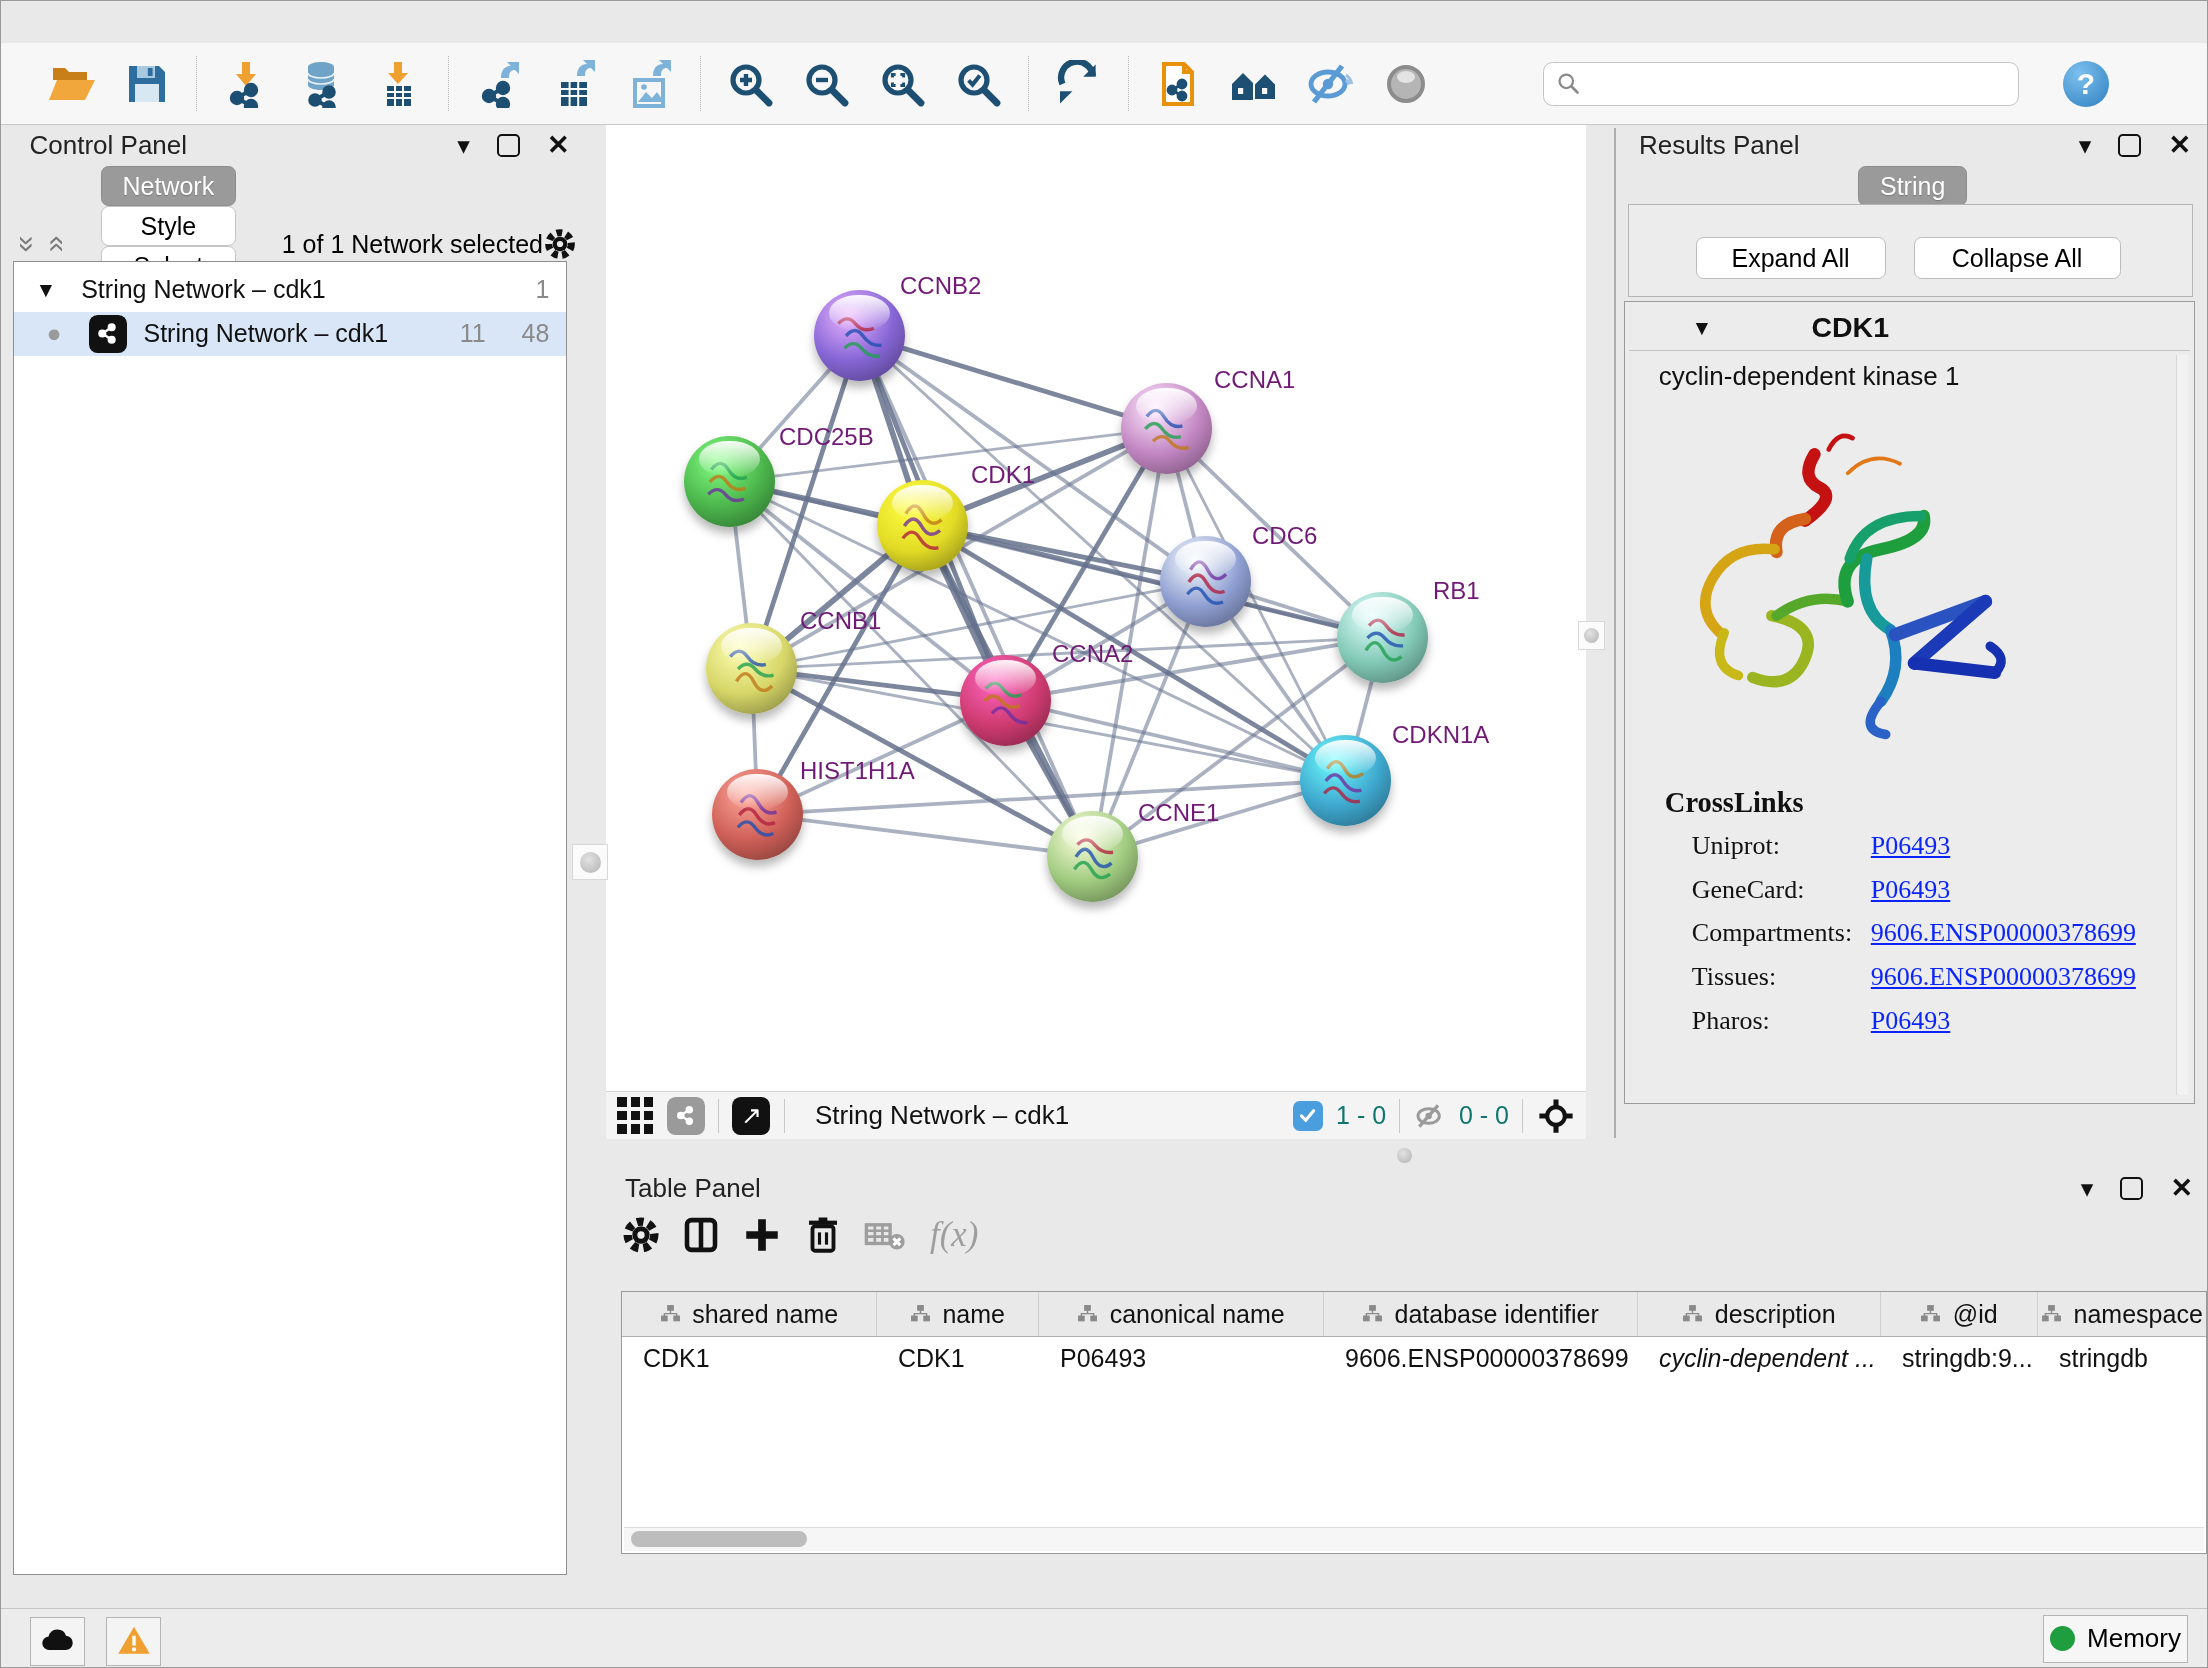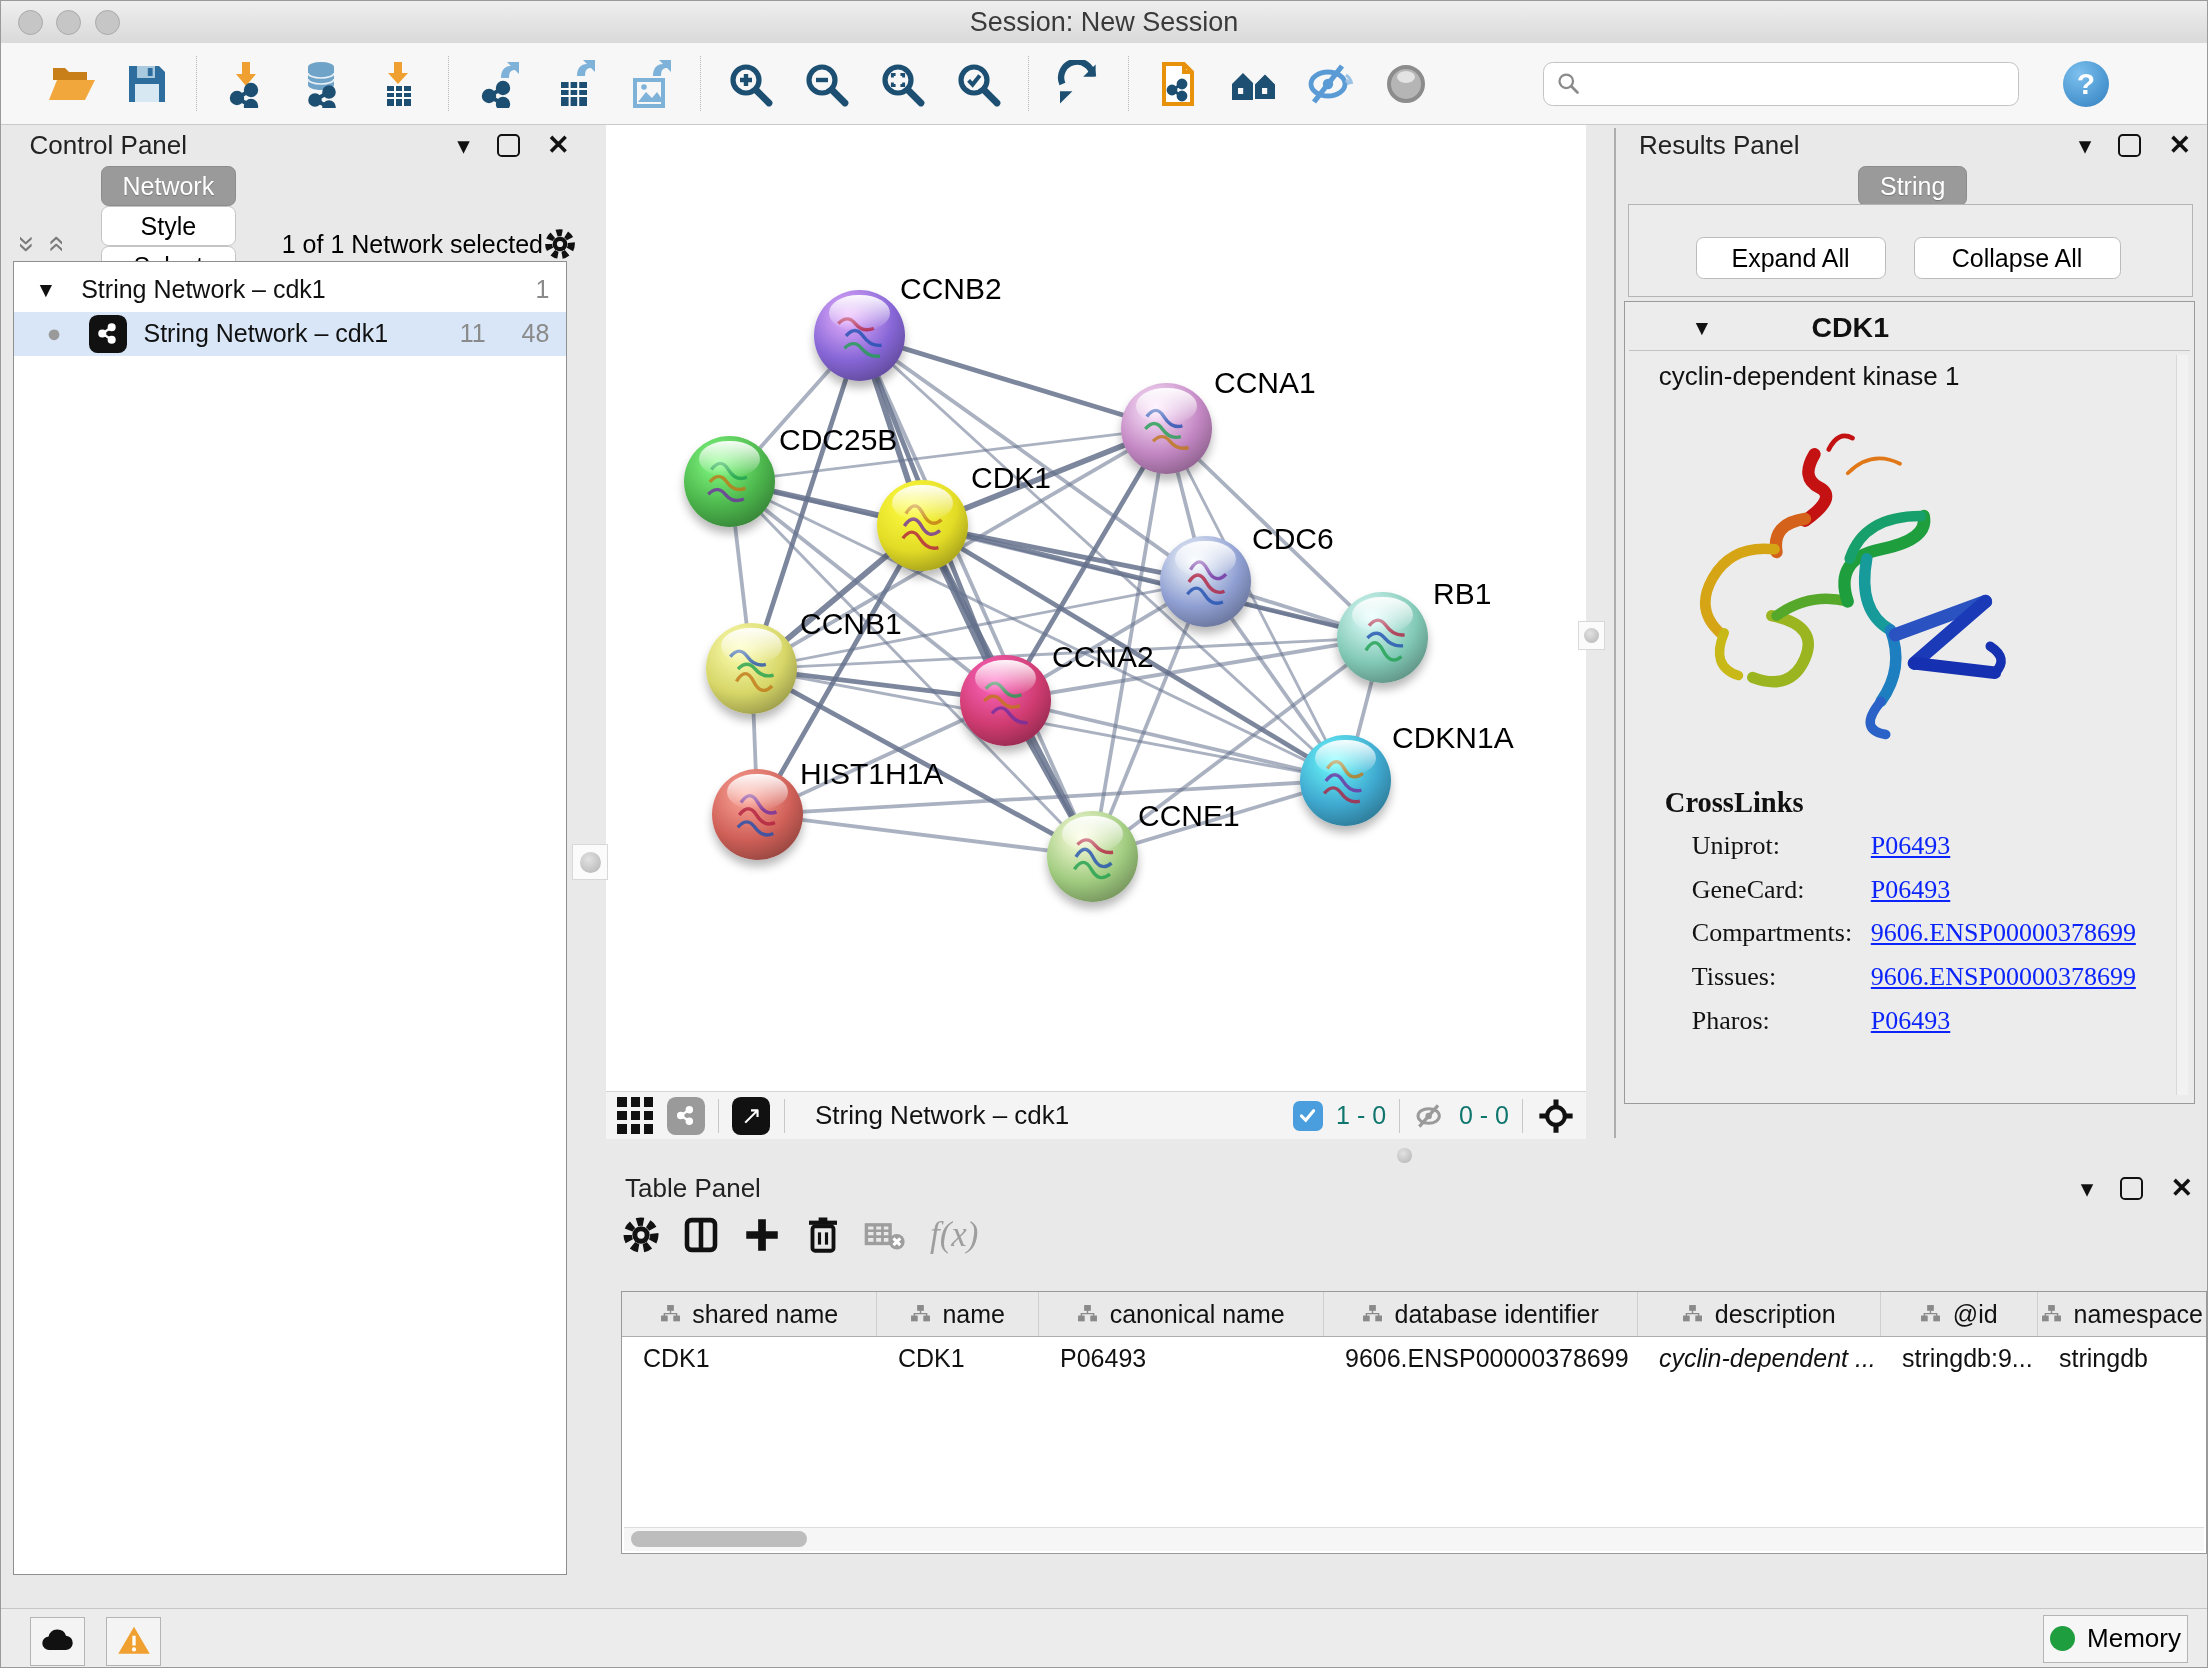--- a/index.html
+++ b/index.html
@@ -52,21 +52,21 @@
   .bullet{color:#9a9a9a;font-size:25px;margin-left:32px;}
   .black-badge{width:38px;height:38px;border-radius:8.6px;background:#111;display:flex;align-items:center;justify-content:center;}
   .badge-gray{background:#9a9a9a;}
   
   .netview{position:absolute;left:605px;top:124px;width:980px;height:966px;background:#fff;overflow:hidden;}
   .netview svg.edges{position:absolute;left:0;top:0;}
   .node{position:absolute;width:91px;height:91px;border-radius:50%;box-shadow:0 6.7px 9.5px rgba(0,0,0,.28);}
   .node .hl{position:absolute;left:17%;top:5%;width:66%;height:40%;border-radius:50%;
     background:linear-gradient(rgba(255,255,255,.95),rgba(255,255,255,0));}
   .node svg.sq{position:absolute;inset:16%;width:68%;height:68%;}
-  .nlabel{position:absolute;font-size:30px;color:#000000;white-space:nowrap;}
+  .nlabel{position:absolute;font-size:24px;color:#701a75;white-space:nowrap;}
   .netstatus{position:absolute;left:605px;top:1090px;width:980px;height:48px;background:#f4f4f4;
     border-top:1px solid #d4d4d4;display:flex;align-items:center;padding:0 11.4px;box-sizing:border-box;gap:13.3px;}
   .ns-sep{border-left:1px solid #c8c8c8;height:34px;}
   .ns-title{font-size:26px;margin:0 17px;}
   .ns-counts{color:#0f766e;font-size:25px;}
   .checkbox{width:30px;height:30px;border-radius:6.7px;background:#4a9ede;display:flex;align-items:center;justify-content:center;}
   .grid-ic{display:grid;grid-template-columns:repeat(3,9.5px);grid-gap:3.8px;}
   .grid-ic i{width:9.5px;height:9.5px;background:#111;display:block;}
   
   .results-panel{position:absolute;left:1619px;top:127px;width:588px;height:989px;}
@@ -113,28 +113,20 @@
   .memory-btn{position:absolute;right:19px;top:5.7px;width:145px;height:48px;background:#f6f6f6;
     border:1.9px solid #b4b4b4;display:flex;align-items:center;justify-content:space-between;gap:1px;
     font-size:26px;font-family:inherit;box-sizing:border-box;}
   .mem-dot{width:25px;height:25px;border-radius:50%;background:#1f9e40;}
 </style>
 </head>
 <body>
 
 <div id="app">
 
-  <div class="titlebar">
-    <div class="tl-group">
-      <span class="tl"></span>
-      <span class="tl"></span>
-      <span class="tl"></span>
-    </div>
-    <div class="win-title">Session: New Session</div>
-  </div>
 
   <div class="toolbar">
     <button class="icon-btn">
       <svg class="ic" viewBox="0 0 24 24">
         <path d="M3 4h6l2 2h9v4H3z" fill="#c87f1a"></path>
           <path d="M1 20l4-10h19l-5 10z" fill="#f2a73d"></path>
       </svg>
     </button>
     <button class="icon-btn">
       <svg class="ic" viewBox="0 0 24 24">

